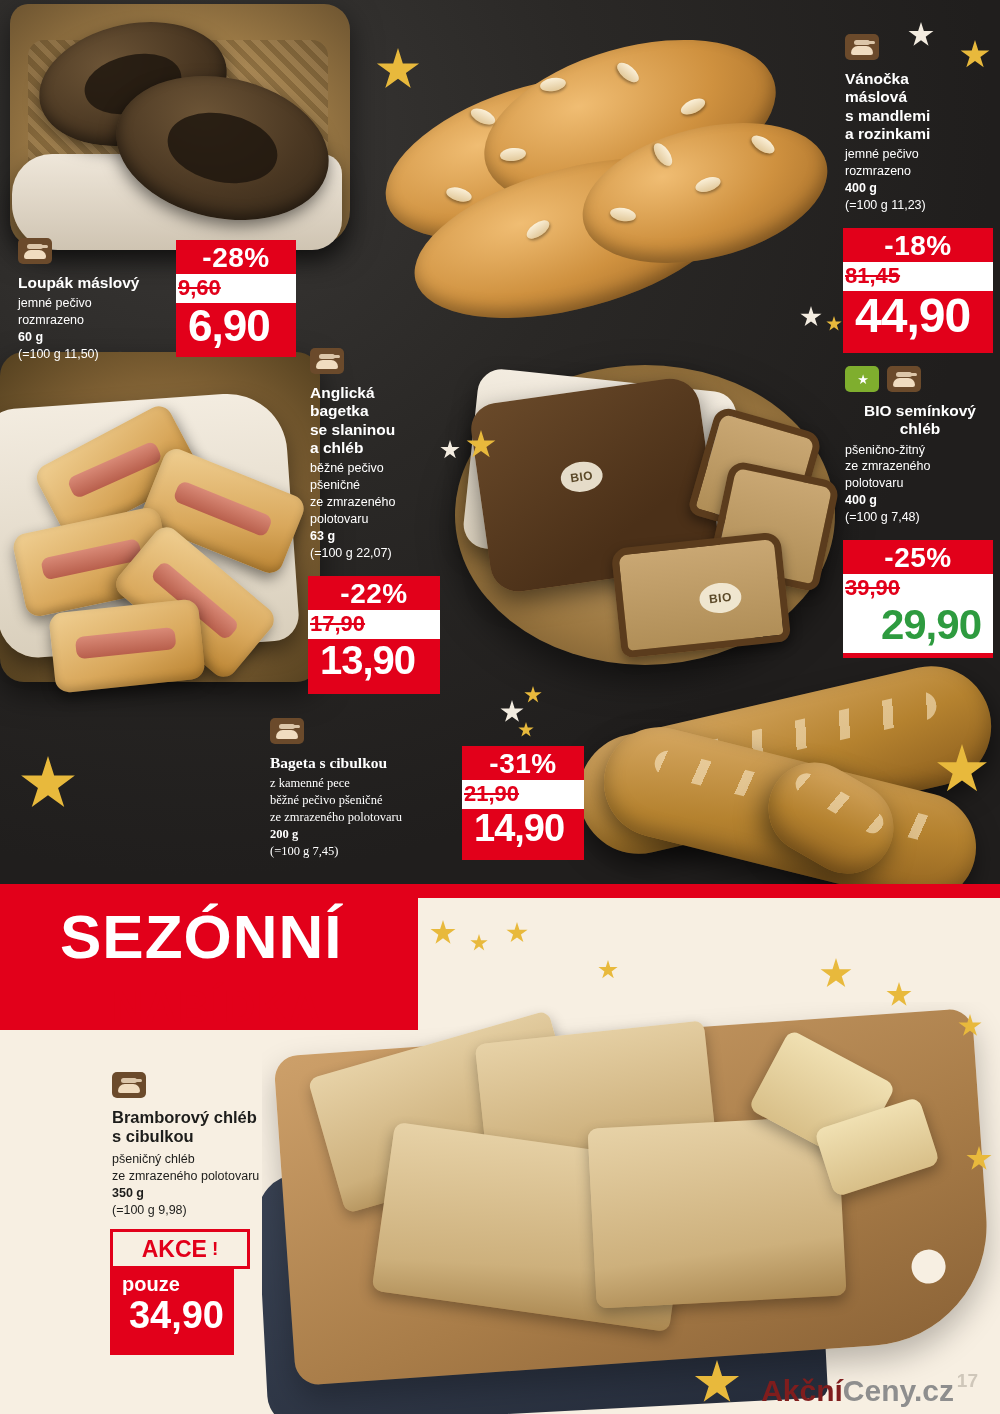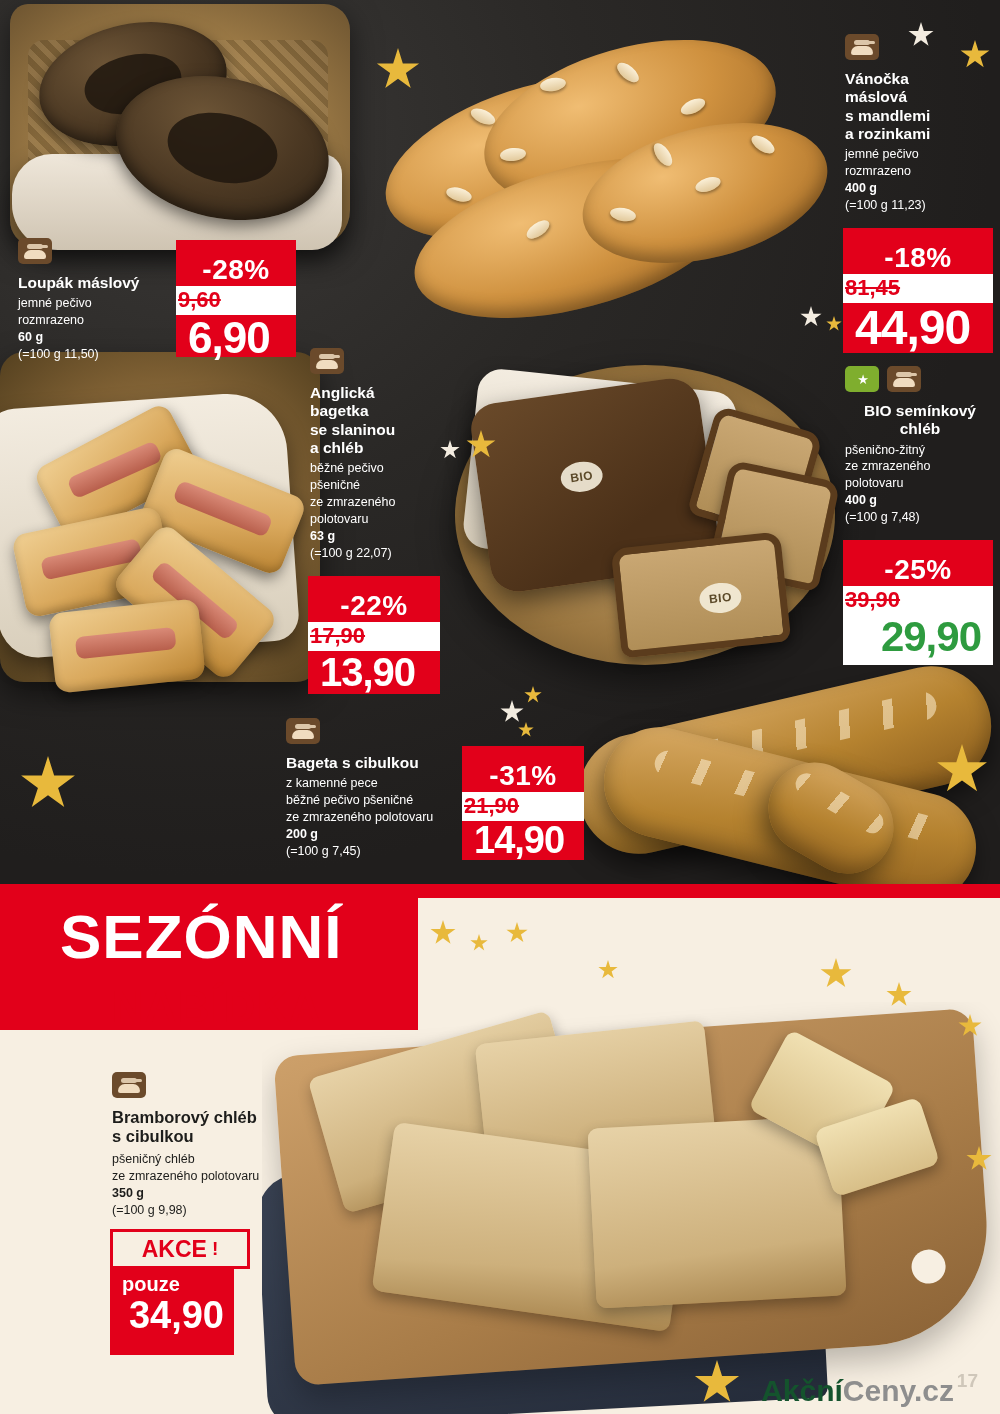--- a/index.html
+++ b/index.html
@@ -168,21 +168,21 @@
   }
   .icon-bio:before{
     content:"★"; position:absolute; inset:0; color:#fff; font-size:13px;
     display:flex; align-items:center; justify-content:center; letter-spacing:-2px;
   }
   .icon-row{ display:flex; gap:8px; align-items:center; }
 
   
   .pricebox{ position:absolute; background:#e2001a; color:#fff; }
   .disc{
-    font-size:28px; font-weight:bold; text-align:center; padding:14px 10px 0;
+    font-size:28px; font-weight:bold; text-align:center; padding:2px 10px 0;
     letter-spacing:.5px;
   }
   .oldrow{ background:#fff; }
   .old{
     color:#e2001a; font-size:22px; font-weight:bold; text-decoration:line-through;
     padding:1px 2px 2px; display:block;
   }
   .new{
     font-size:44px; font-weight:bold; padding:0 12px 6px;
     line-height:1.05; letter-spacing:-1px;
@@ -247,21 +247,21 @@
   }
   .pouze{ font-size:20px; font-weight:bold; padding:4px 0 0 12px; }
   .pouze-price{ font-size:38px; font-weight:bold; text-align:right; padding-right:10px; line-height:1; }
 
   .pagenum{
     position:absolute; right:22px; bottom:22px; color:#cfc7ba; font-size:19px; font-weight:bold;
   }
   .watermark{
     position:absolute; right:46px; bottom:6px; font-size:30px; font-weight:bold;
   }
-  .wm-akc{ color:#14532d; }
+  .wm-akc{ color:#7f1d1d; }
   .wm-ceny{ color:#8e8e8e; }
   .wm-cz{ color:#8e8e8e; }
 </style>
 </head>
 <body>
 
 <div class="top-area">
   <div class="grain"></div>
 
   <div class="photo basket">
@@ -424,21 +424,21 @@
     </div>
   </div>
   <div class="pricebox" style="left:843px;top:540px;width:150px;height:118px;">
     <div class="disc">-25%</div>
     <div class="oldrow">
       <span class="old">39,90</span>
     </div>
     <div class="new green" style="font-size:42px;">29,90</div>
   </div>
 
-  <div class="label" style="left:286px;top:718px;width:200px;">
+  <div class="label" style="left:270px;top:718px;width:200px;font-family:Liberation Serif, serif;">
     <div class="icon-row">
       <span class="icon-badge"></span>
     </div>
     <div class="lbl-title" style="margin-top:10px;">Bageta s cibulkou</div>
     <div class="lbl-desc" style="margin-top:3px;">
       <div>z kamenné pece</div>
       <div>běžné pečivo pšeničné</div>
       <div>ze zmrazeného polotovaru</div>
       <div style="font-weight:bold">200 g</div>
       <div>(=100 g 7,45)</div>

